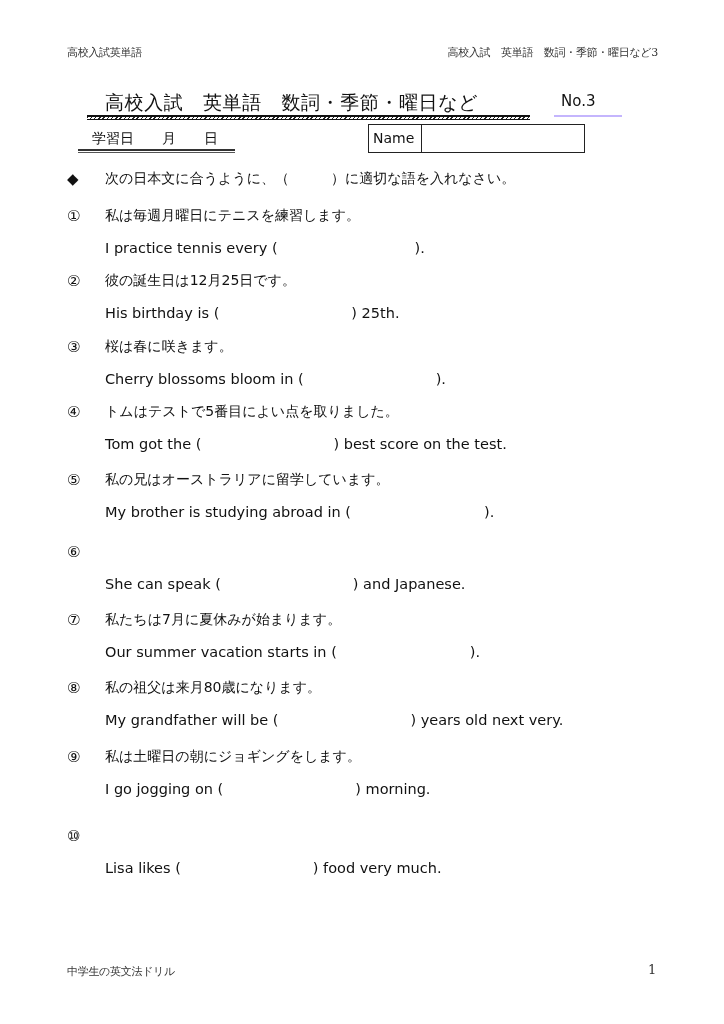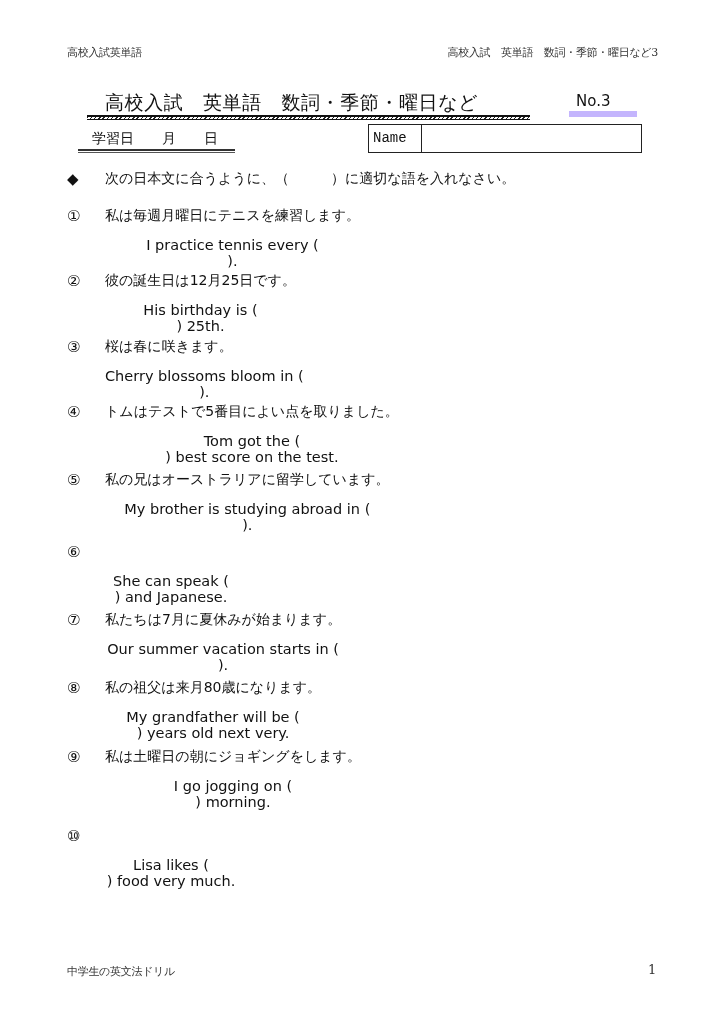--- a/index.html
+++ b/index.html
@@ -31,45 +31,44 @@
       color: #111;
     }
     .title-underline {
       position: absolute; left: 0; bottom: 0;
       width: 443px; height: 5px;
       border-top: 2px solid #111;
       background: repeating-linear-gradient(135deg, #222 0 1px, #fff 1px 3px);
       border-bottom: 1px solid #111;
     }
     .no-wrap {
-      position: absolute; left: 569px; top: 92px; width: 68px; height: 25px;
-      border-bottom: 6px solid #c4b5fd;
+      position: absolute; left: 554px; top: 92px; width: 68px; height: 25px;
+      border-bottom: 2px solid #c4b5fd;
     }
     .no-label {
       position: absolute; left: 7px; top: 0;
       font-size: 15px; color: #111;
     }
 
     .date-wrap {
       position: absolute; left: 78px; top: 129px; width: 157px; height: 24px;
     }
     .date-label {
       position: absolute; left: 2px; top: 1px;
       font-size: 14px; white-space: pre; color: #111; margin-left: 12px;
     }
     .date-underline {
       position: absolute; left: 0; bottom: 0; width: 157px; height: 4px;
       border-top: 2px solid #333; border-bottom: 1px solid #555;
     }
 
     .name-box {
-      position: absolute; left: 368px; top: 124px; width: 274px; height: 29px;
+      position: absolute; left: 368px; top: 124px; width: 217px; height: 29px;
       border: 1.5px solid #222;
       display: flex;
-      font-family: Liberation Mono, monospace;
     }
     .name-label {
       width: 53px; height: 100%;
       border-right: 1.5px solid #222;
       font-size: 14px; line-height: 27px; padding-left: 4px;
       color: #111;
     }
     .name-field { flex: 1; height: 100%; }
 
     .instruction {
@@ -81,21 +80,21 @@
 
     .question {
       position: absolute; left: 67px;
       font-size: 14px; color: #111;
     }
     .q-ja { display: flex; align-items: center; height: 22px; }
     .q-num { width: 38px; font-size: 15px; }
     .q-en {
       margin-left: 38px; margin-top: 10px; height: 22px;
       font-family: "DejaVu Sans", sans-serif; font-size: 14.5px;
-      white-space: pre; display: flex; align-items: center; flex-direction: column;
+      white-space: pre; display: flex; align-items: center;
     }
     .blank { display: inline-block; }
   </style>
 </head>
 <body>
 
 <div class="running-header-left">高校入試英単語</div>
 <div class="running-header-right">高校入試　英単語　数詞・季節・曜日など3</div>
 
 <div class="title-wrap">

